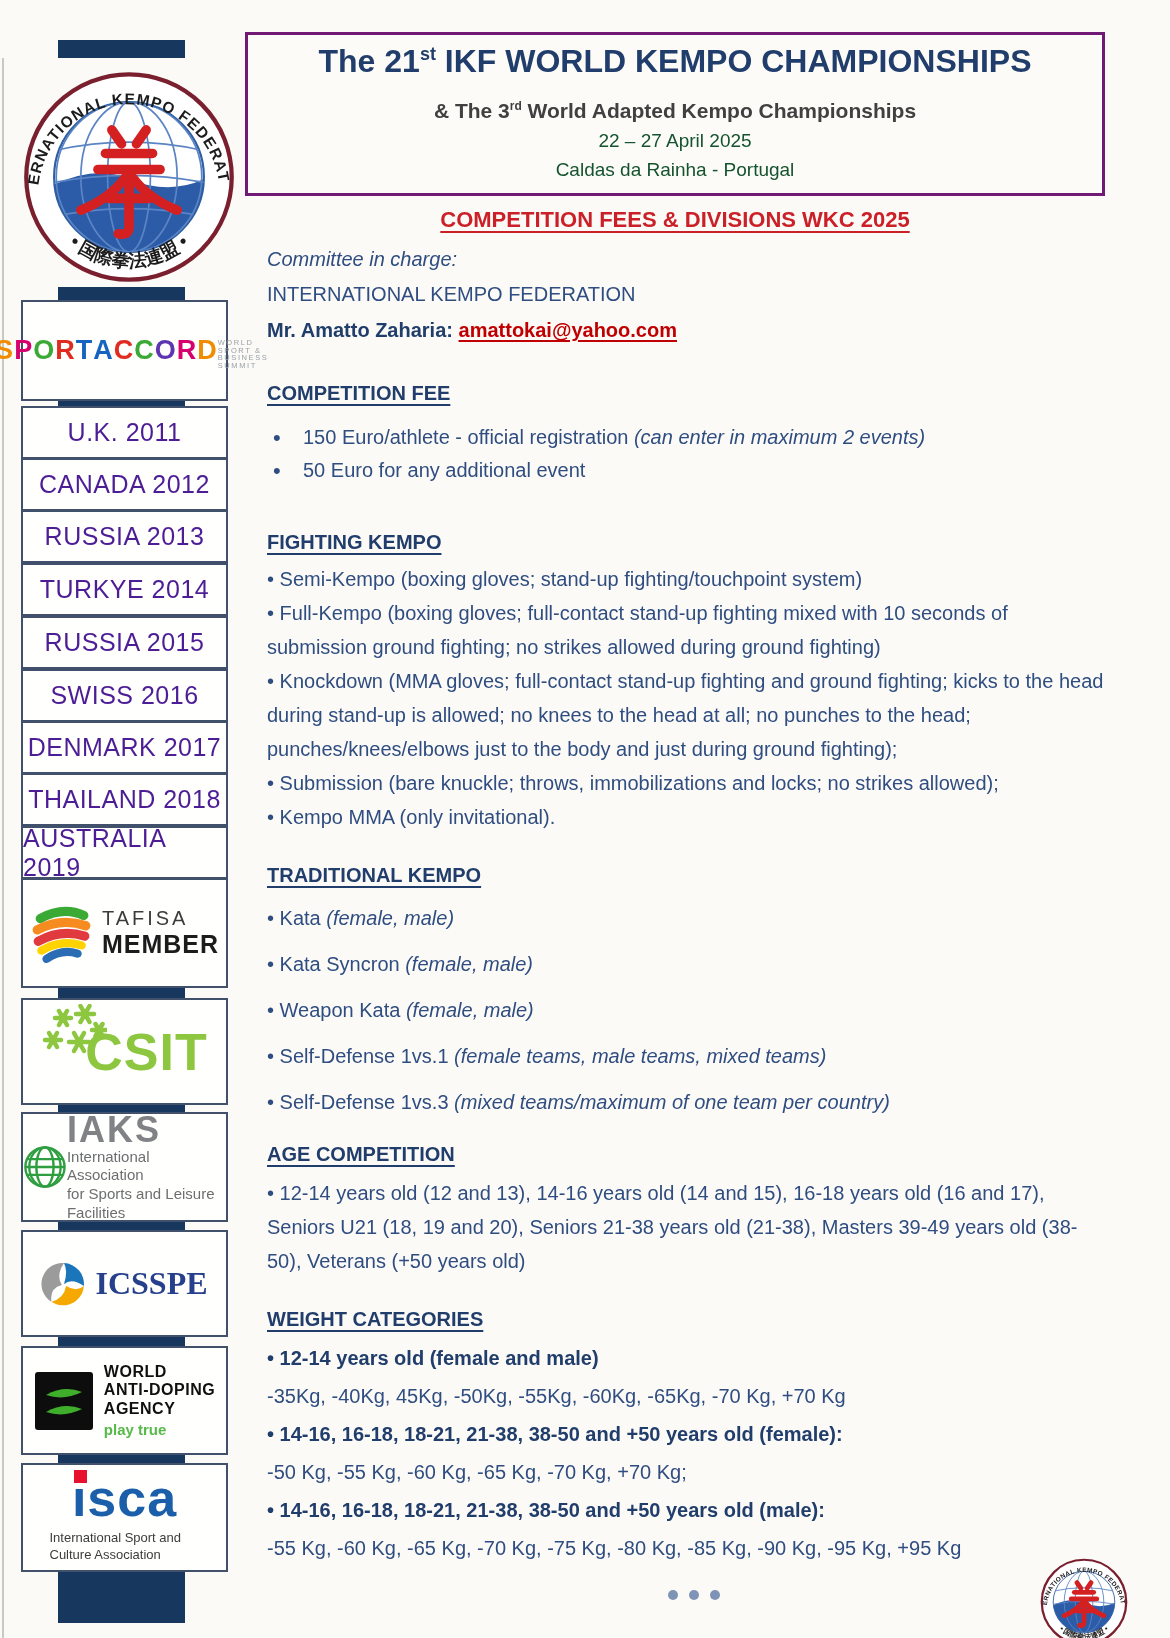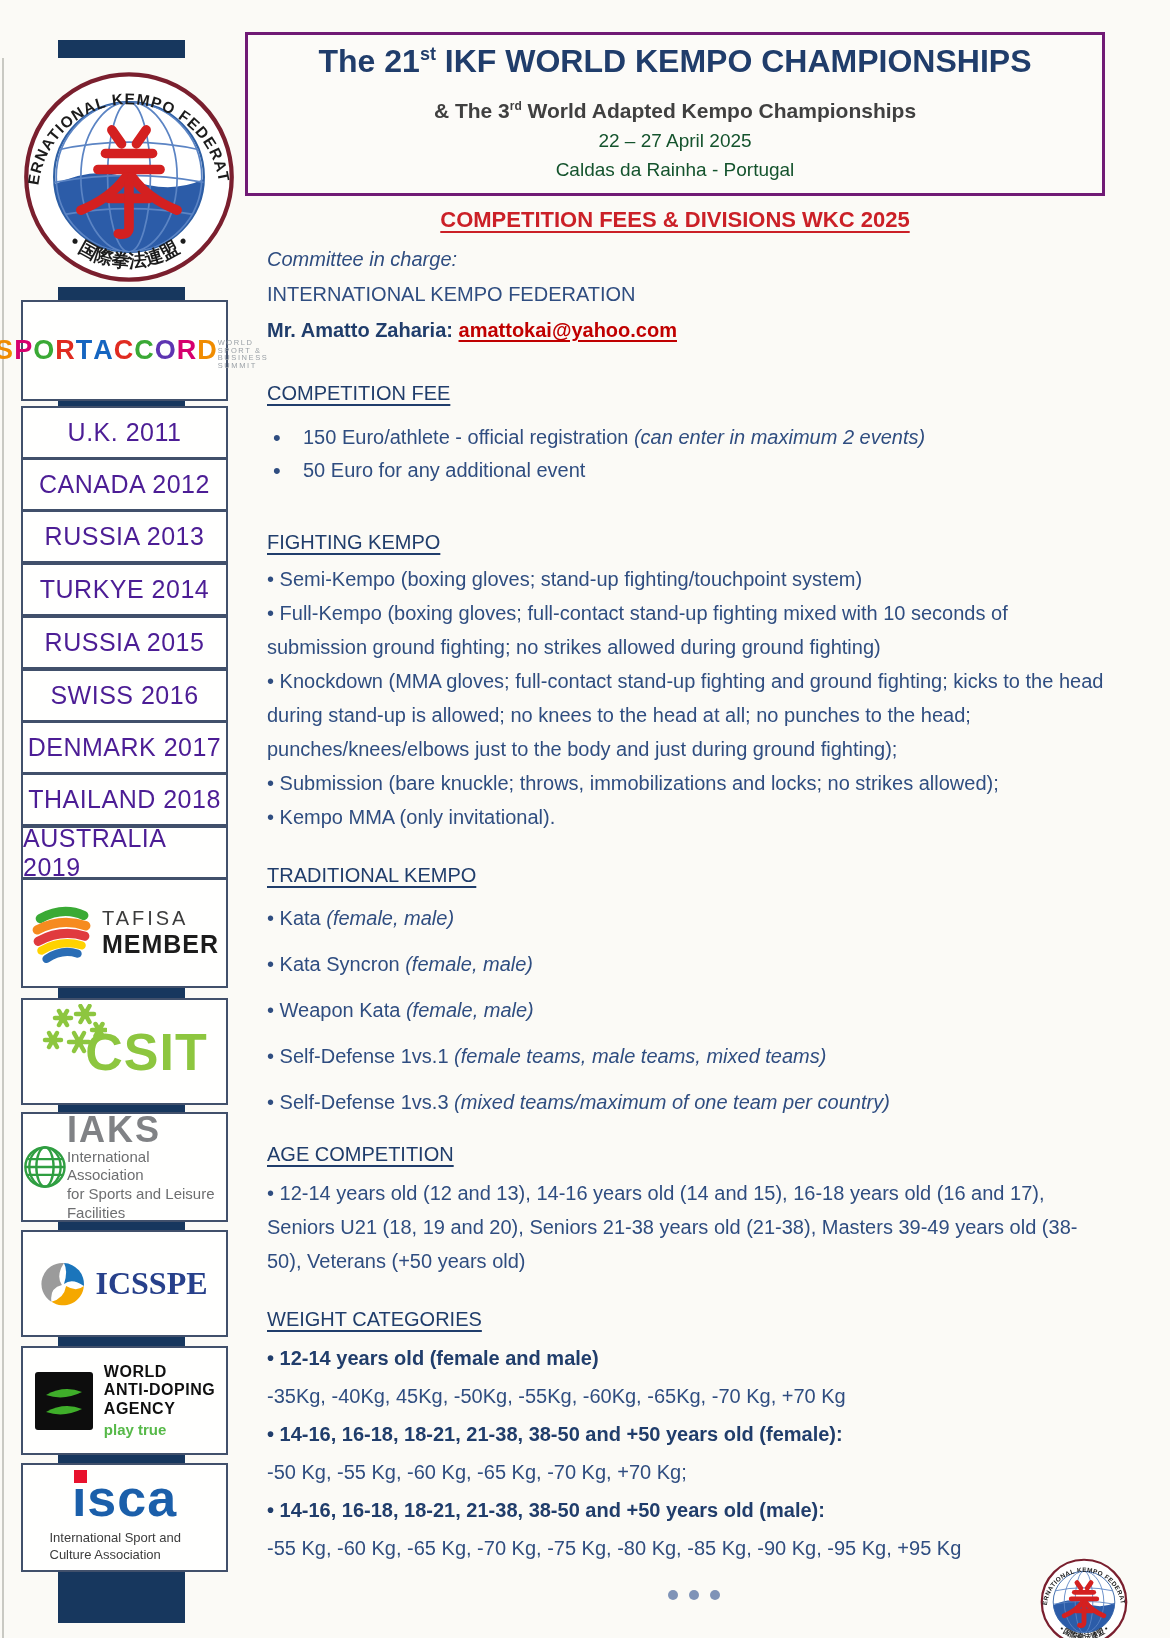--- a/index.html
+++ b/index.html
@@ -51,21 +51,21 @@
   .hdr-sub sup{font-size:12px;}
   .hdr-date,.hdr-loc{font-size:19px;color:#14532d;margin-top:7px;}
   .banner{margin-top:11px;text-align:center;font-size:22px;font-weight:bold;color:#cb2027;
           text-decoration:underline;text-decoration-thickness:2px;text-underline-offset:4px;}
   .committee{margin-top:15px;margin-left:22px;font-size:20px;}
   .cm-role{font-style:italic;color:#2f4d80;}
   .cm-org{margin-top:12px;color:#2f4d80;}
   .cm-contact{margin-top:13px;font-weight:bold;color:#203d6b;}
   .email-link{color:#c00000;font-weight:bold;text-decoration:underline;text-underline-offset:3px;cursor:pointer;}
   .section{margin-left:22px;font-size:20px;}
-  .sec-head{font-size:20px;font-weight:normal;color:#203d6b;text-decoration:underline;
+  .sec-head{font-size:20px;font-weight:bold;color:#203d6b;text-decoration:underline;
             text-decoration-thickness:2px;text-underline-offset:4px;display:inline-block;}
   .fee-sec{margin-top:40px;}
   .fee-list{margin-top:16px;}
   .fee-item{line-height:33px;padding-left:36px;position:relative;}
   .fee-item::before{content:"•";position:absolute;left:6px;font-size:22px;}
   .fight-sec{margin-top:44px;}
   .fight-items{margin-top:8px;}
   .fight-item{line-height:34px;margin:0;}
   .fight-item::before{content:"• ";}
   .trad-sec{margin-top:30px;}

